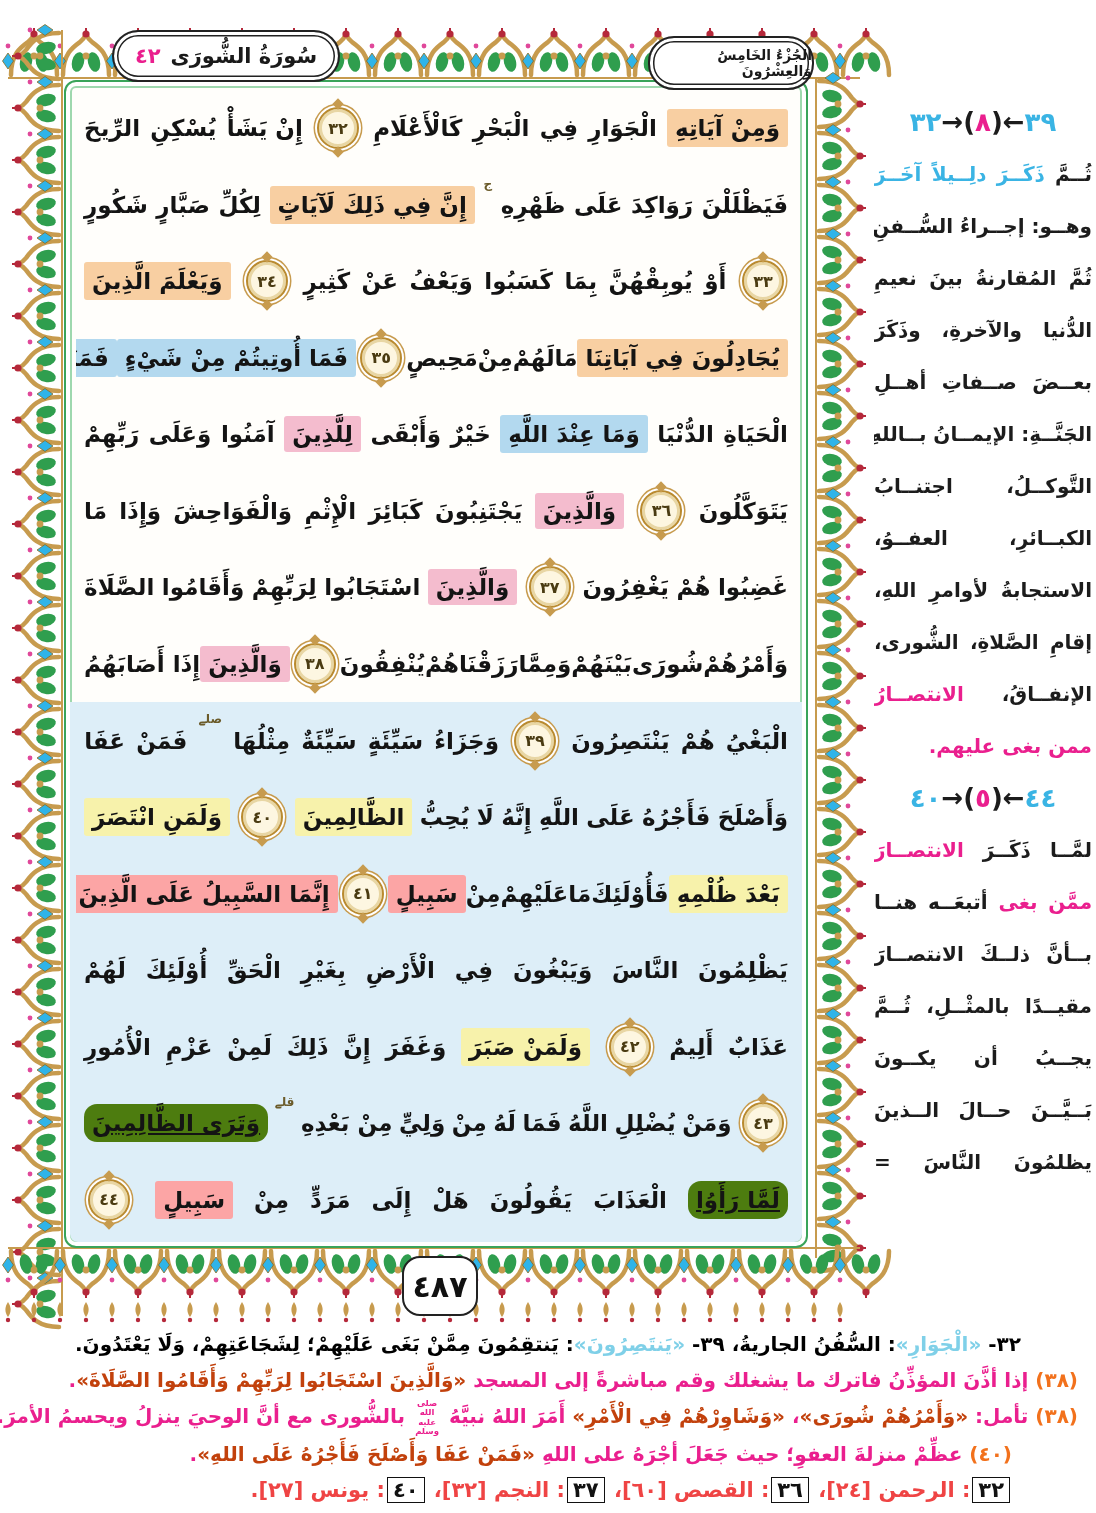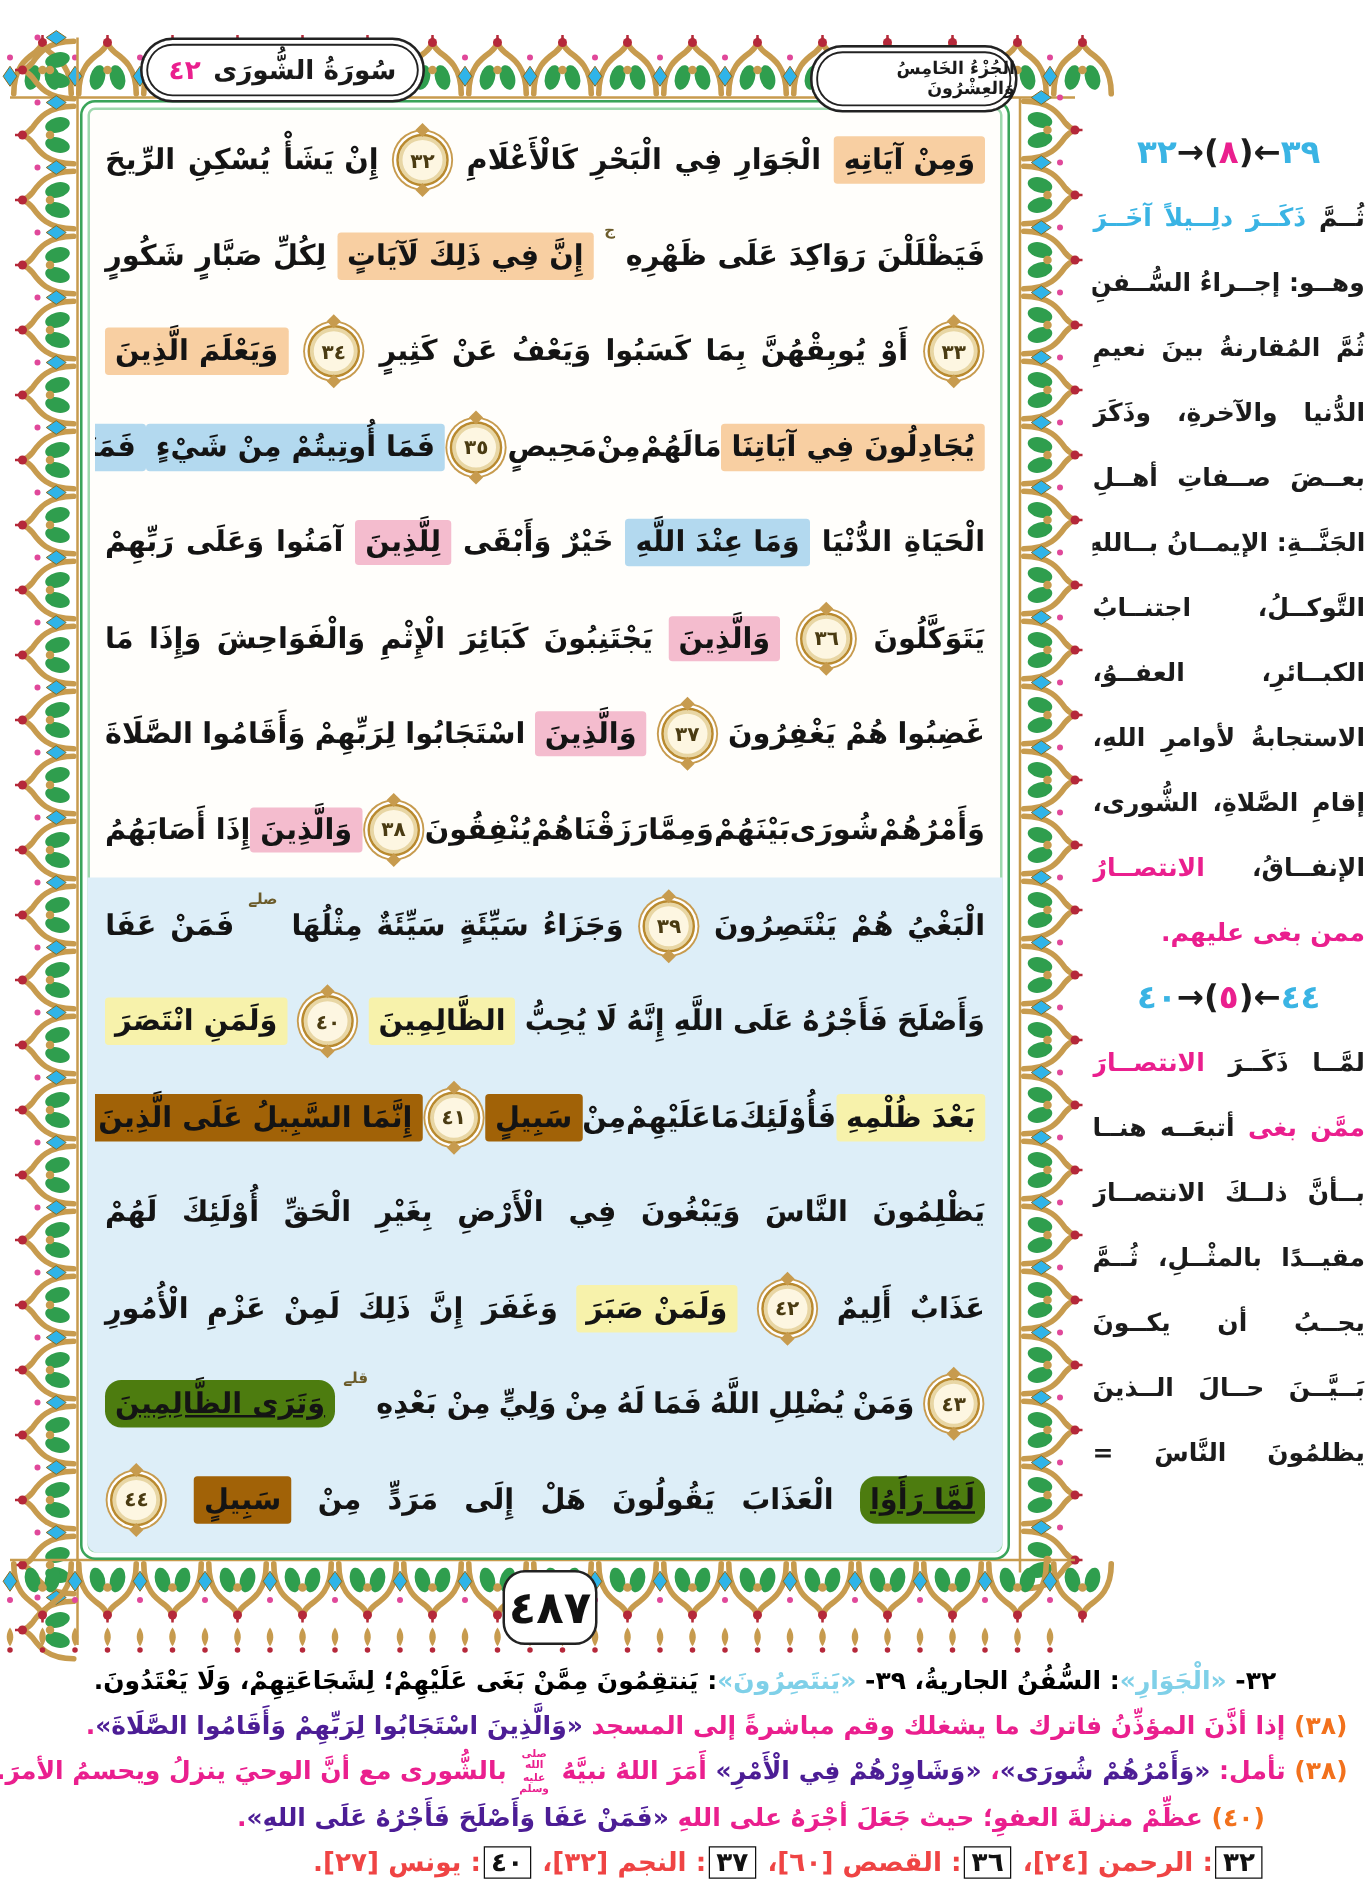--- a/index.html
+++ b/index.html
@@ -26,55 +26,55 @@
   #qlines{position:absolute;inset:8px 10px;z-index:1;display:flex;flex-direction:column;direction:rtl;}
   .qline{flex:1;display:flex;align-items:center;justify-content:space-between;
      direction:rtl;padding:0 8px;overflow:hidden;white-space:nowrap;
      font-weight:bold;font-size:23px;color:#141414;}
   .seg{white-space:nowrap;}
   .seg.sm{font-size:12px;color:#6b5b2a;align-self:flex-start;margin-top:10px;}
   .hl-peach{background:#f8cfa2;padding:6px 8px;border-radius:3px;}
   .hl-blue{background:#b3d9ef;padding:6px 8px;border-radius:3px;}
   .hl-pink{background:#f4bcce;padding:5px 8px;border-radius:3px;}
   .hl-yellow{background:#f7f2ab;padding:6px 8px;border-radius:3px;}
-  .hl-gray{background:#a16207;padding:6px 8px;border-radius:3px;text-align:center;}
+  .hl-gray{background:#fca5a5;padding:6px 8px;border-radius:3px;text-align:center;}
   .hl-green{background:#4d7c0f;padding:6px 8px;border-radius:13px;text-decoration:underline;}
 
   
   .marker{flex:0 0 auto;width:38px;height:38px;border-radius:50%;background:#fdf6e1;
      border:2px solid #b98a2f;box-shadow:0 0 0 2px #fff,0 0 0 3.5px #c79b4e,inset 0 0 0 3px #e8d6a4;
      display:inline-flex;align-items:center;justify-content:center;
      font-size:16px;font-weight:bold;color:#4a3b12;position:relative;margin:0 4px;}
   .marker::before,.marker::after{content:"";position:absolute;left:50%;width:8px;height:8px;
      background:#c79b4e;transform:translateX(-50%) rotate(45deg);}
   .marker::before{top:-9px;} .marker::after{bottom:-9px;}
 
   
   .pageno{position:absolute;left:402px;top:1256px;width:72px;height:56px;z-index:3;
      background:#fff;border:2px solid #222;border-radius:18px;
      display:flex;align-items:center;justify-content:center;
-     font-size:36px;font-weight:bold;color:#111;}
+     font-size:30px;font-weight:bold;color:#111;}
 
   
   #sidebar{position:absolute;left:874px;top:96px;width:218px;z-index:2;direction:rtl;}
   .sline{height:52px;line-height:52px;font-weight:bold;font-size:20px;color:#1c1c1c;
      text-align:justify;text-align-last:justify;white-space:nowrap;overflow:hidden;}
   .sline.align-right{text-align:right;text-align-last:right;}
   .range{height:52px;line-height:52px;direction:ltr;text-align:center;
      font-weight:bold;font-size:26px;letter-spacing:1px;white-space:nowrap;}
   .c-blk{color:#1c1c1c;} .c-cyan{color:#3ab4e4;} .c-mag{color:#ea1f8e;}
 
   
   #footnotes{position:absolute;left:0;top:1326px;width:1096px;z-index:2;direction:rtl;}
   .fline{line-height:36px;font-weight:bold;font-size:20px;white-space:nowrap;overflow:hidden;}
   .fline.center{text-align:center;}
   .fline.right{text-align:right;padding-left:10px;padding-right:18px;}
   .fline.right-indent{text-align:right;padding-right:84px;}
   .c-teal{color:#000000;} .c-tealq{color:#7fd0e8;}
-  .c-org{color:#f2711c;} .c-magl{color:#4c1d95;margin-top:48px;} .c-blk2{color:#ef4444;font-size:21px;}
+  .c-org{color:#f2711c;} .c-magl{color:#c2410c;margin-top:48px;} .c-blk2{color:#ef4444;font-size:21px;}
   .c-box{color:#111;font-size:21px;border:1.8px solid #111;padding:0 5px;margin:0 2px;}
   .c-salawat{color:#ea1f8e;display:inline-block;width:30px;font-size:8.5px;line-height:1.1;
      vertical-align:middle;white-space:normal;text-align:center;}
 </style>
 </head>
 <body>
 
 <div class="page">
 
   <svg class="orn" width="1096" height="1513" viewBox="0 0 1096 1513" aria-hidden="true">

